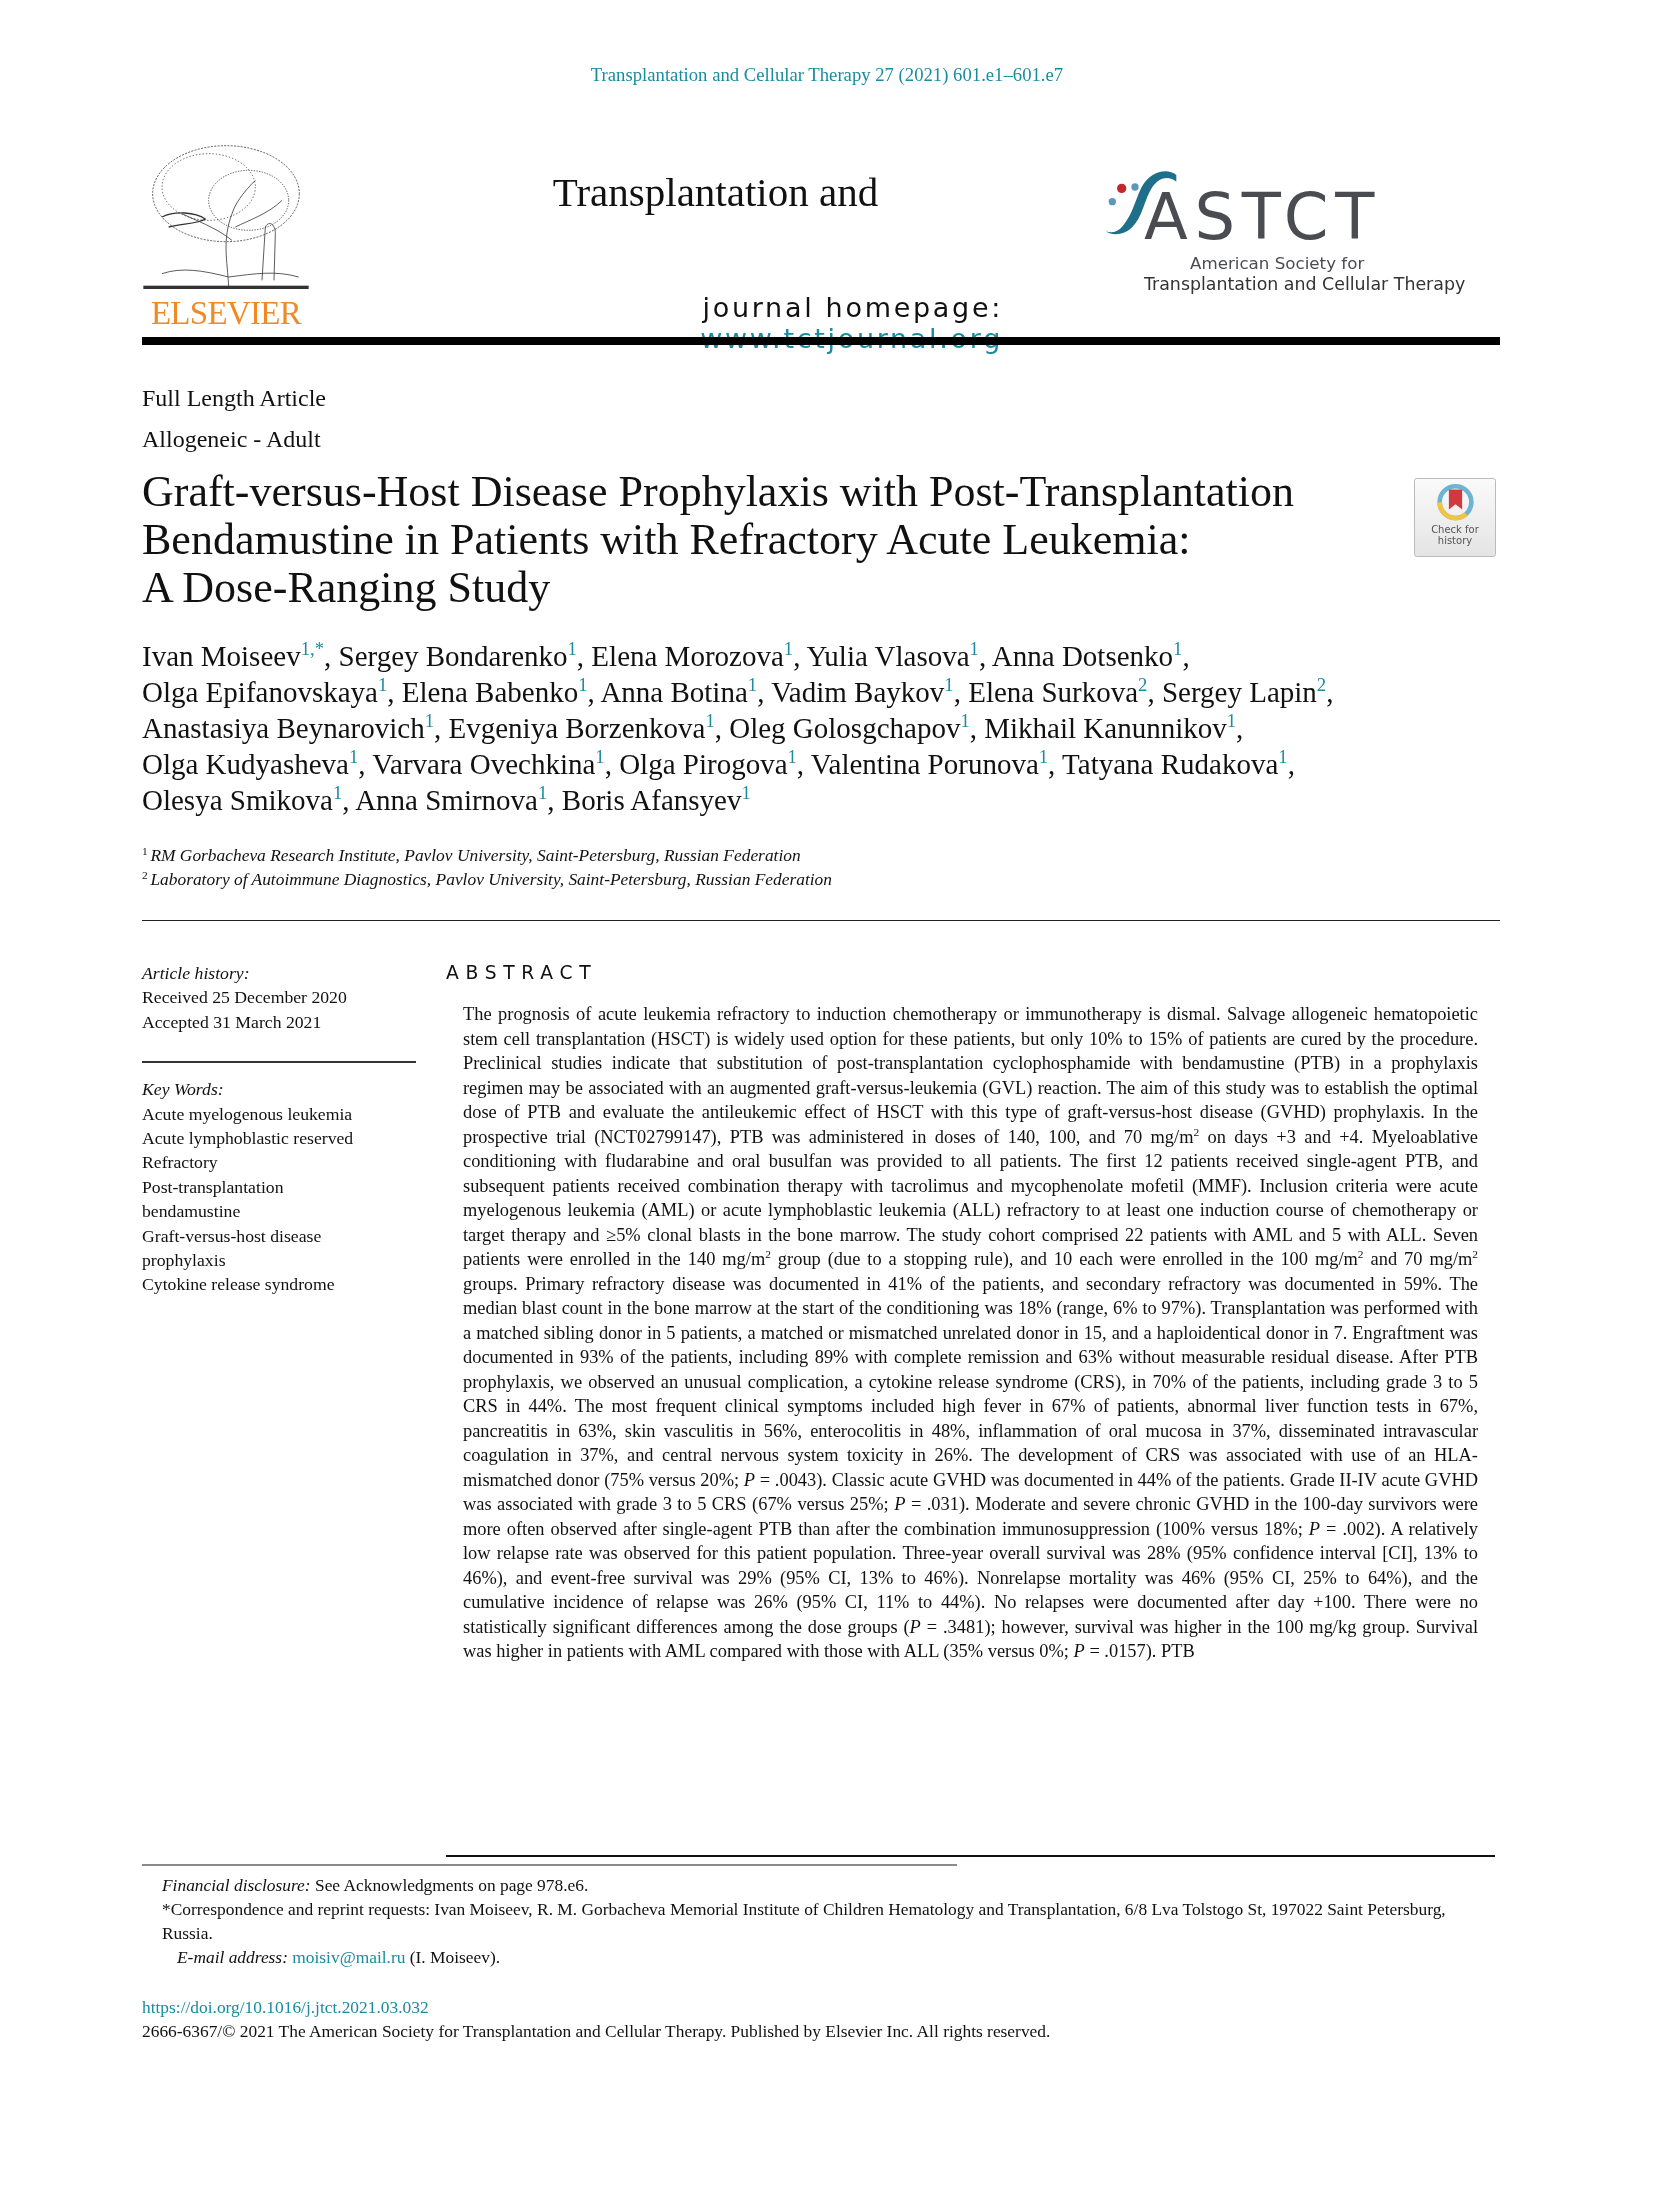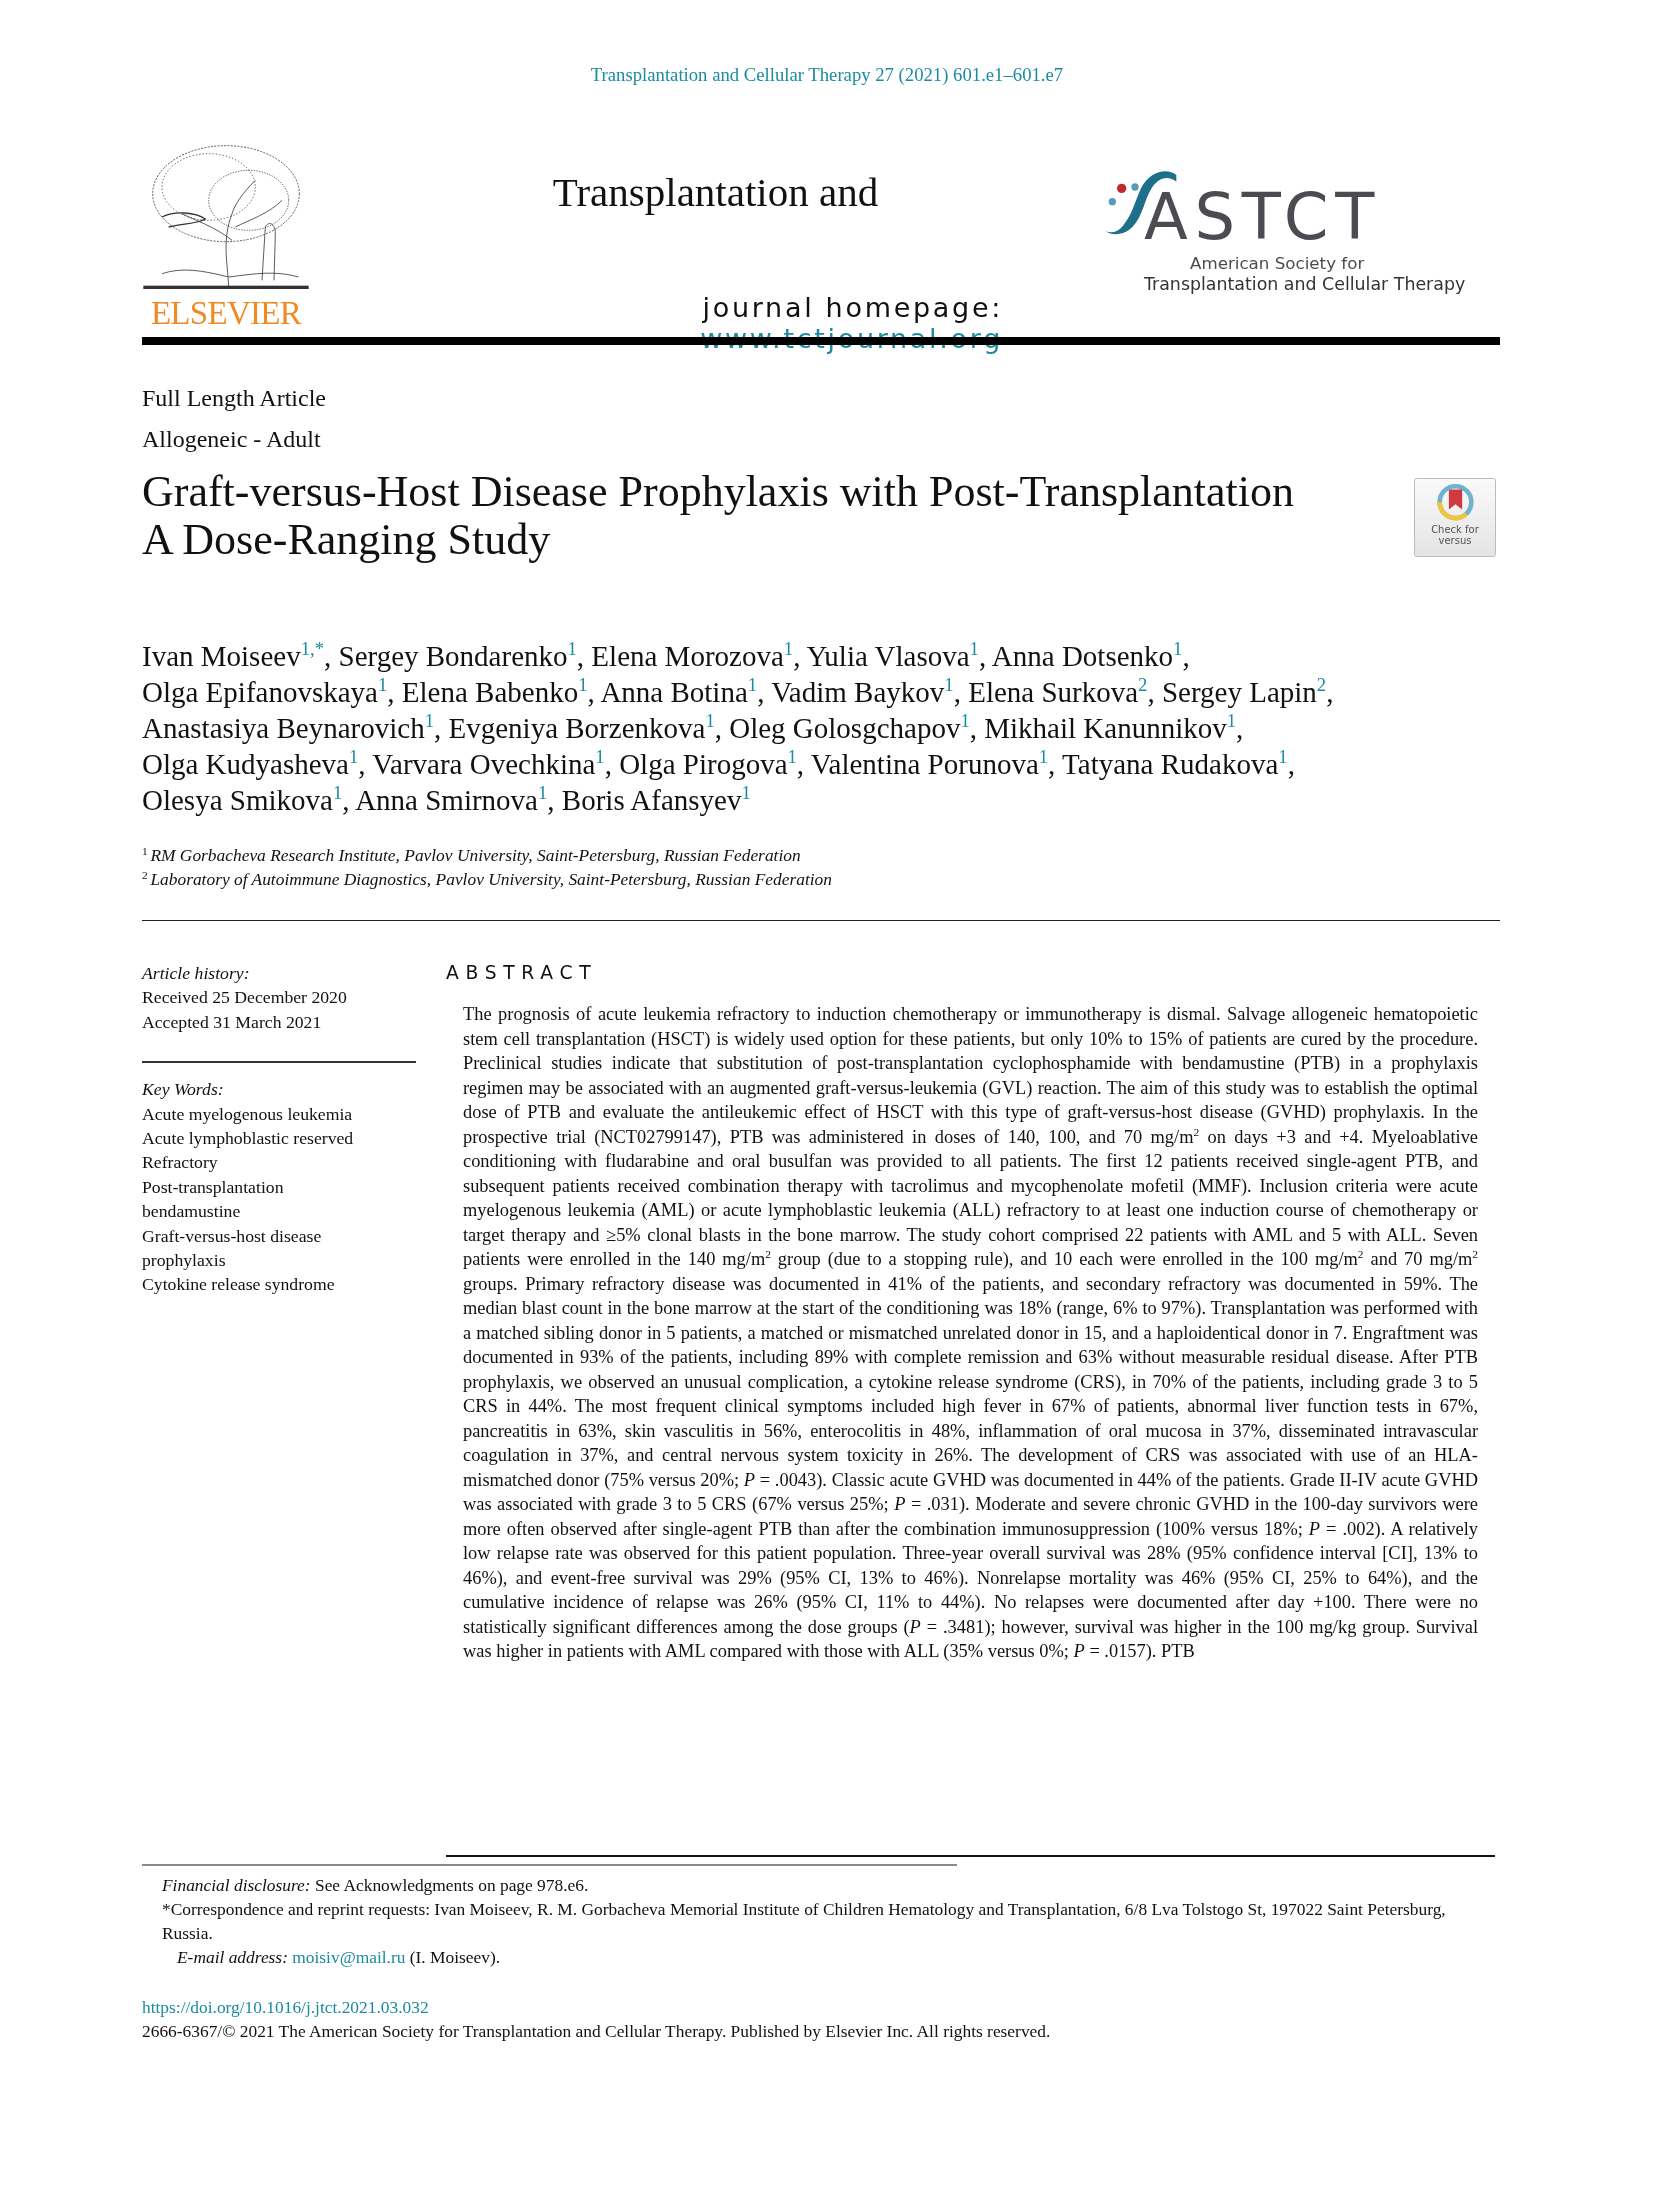--- a/index.html
+++ b/index.html
@@ -113,30 +113,31 @@
 
 <div id="thick-rule" class="abs"></div>
 
 <div id="article-type" class="abs">
   <div>Full Length Article</div>
   <div>Allogeneic - Adult</div>
 </div>
 
 <h1 id="title" class="abs" style="margin:0;font-weight:normal;">
   <div>Graft-versus-Host Disease Prophylaxis with Post-Transplantation</div>
+  <div>Bendamustine in Patients with Refractory Acute Leukemia:</div>
   <div>A Dose-Ranging Study</div>
 </h1>
 
 <div id="crossmark" class="abs">
   <svg width="39" height="41" viewBox="0 0 58 62">
     <circle cx="29" cy="29" r="24" fill="none" stroke="#6fb3d2" stroke-width="7"></circle>
     <path d="M5 29 A24 24 0 0 0 45 47" fill="none" stroke="#f2c53d" stroke-width="7"></path>
     <path d="M19 10 L39 10 L39 40 L29 32 L19 40 Z" fill="#d0393e"></path>
   </svg>
-  <div id="crossmark-label">Check for versus</div>
+  <div id="crossmark-label">Check for history</div>
 </div>
 
 <div id="authors" class="abs"><span>Ivan Moiseev</span><sup>1,*</sup><span>, </span><span>Sergey Bondarenko</span><sup>1</sup><span>, </span><span>Elena Morozova</span><sup>1</sup><span>, </span><span>Yulia Vlasova</span><sup>1</sup><span>, </span><span>Anna Dotsenko</span><sup>1</sup><span>, </span><br><span>Olga Epifanovskaya</span><sup>1</sup><span>, </span><span>Elena Babenko</span><sup>1</sup><span>, </span><span>Anna Botina</span><sup>1</sup><span>, </span><span>Vadim Baykov</span><sup>1</sup><span>, </span><span>Elena Surkova</span><sup>2</sup><span>, </span><span>Sergey Lapin</span><sup>2</sup><span>, </span><br><span>Anastasiya Beynarovich</span><sup>1</sup><span>, </span><span>Evgeniya Borzenkova</span><sup>1</sup><span>, </span><span>Oleg Golosgchapov</span><sup>1</sup><span>, </span><span>Mikhail Kanunnikov</span><sup>1</sup><span>, </span><br><span>Olga Kudyasheva</span><sup>1</sup><span>, </span><span>Varvara Ovechkina</span><sup>1</sup><span>, </span><span>Olga Pirogova</span><sup>1</sup><span>, </span><span>Valentina Porunova</span><sup>1</sup><span>, </span><span>Tatyana Rudakova</span><sup>1</sup><span>, </span><br><span>Olesya Smikova</span><sup>1</sup><span>, </span><span>Anna Smirnova</span><sup>1</sup><span>, </span><span>Boris Afansyev</span><sup>1</sup></div>
 
 <div id="affiliations" class="abs">
   <div><sup>1</sup><span>RM Gorbacheva Research Institute, Pavlov University, Saint-Petersburg, Russian Federation</span></div>
   <div><sup>2</sup><span>Laboratory of Autoimmune Diagnostics, Pavlov University, Saint-Petersburg, Russian Federation</span></div>
 </div>
 
 <div id="divider-top" class="abs"></div>

